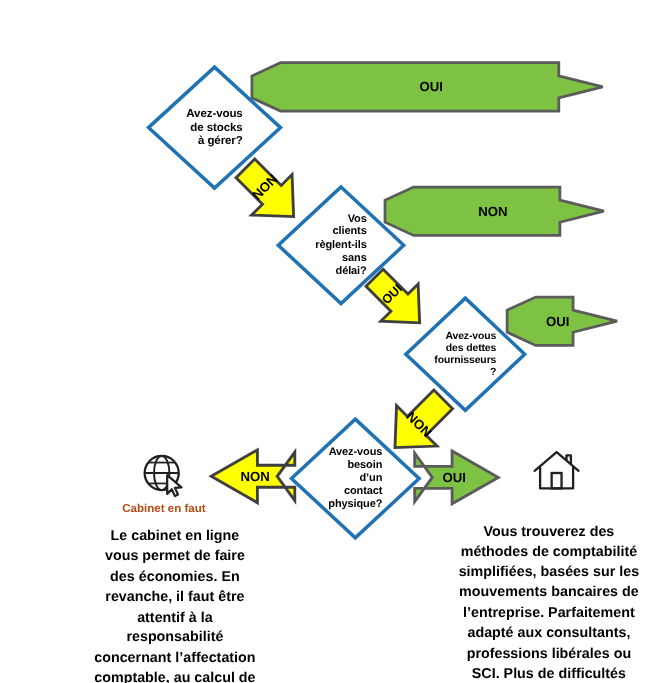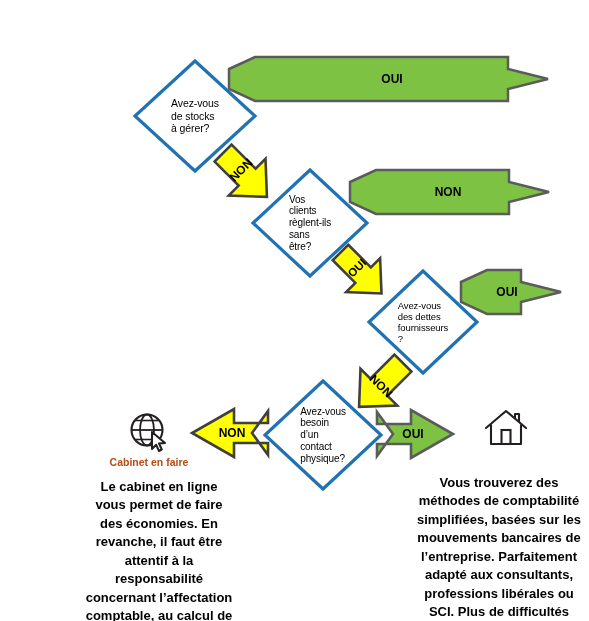--- a/index.html
+++ b/index.html
@@ -27,23 +27,23 @@
   }
   .diamond svg {
     position: absolute;
     left: 0;
     top: 0;
     overflow: visible;
   }
   .diamond .dlabel {
     position: relative;
     z-index: 2;
-    text-align: left;
+    text-align: right;
     color: #000000;
-    font-weight: normal;
+    font-weight: bold;
     line-height: 1.18;
     white-space: pre-line;
     letter-spacing: -0.1px;
   }
   
   .arrow {
     position: absolute;
   }
   .arrow svg {
     position: absolute;
@@ -128,21 +128,21 @@
   </div>
 
   <div class="diamond" style="left:210px; top:167px; width:120px; height:112px;">
     <svg width="120" height="112" viewBox="0 0 120 112">
       <polygon points="60,3 117,56 60,109 3,56" fill="#ffffff" stroke="#2072B3" stroke-width="3.2"></polygon>
     </svg>
     <span class="dlabel" style="font-size:10px;">Vos
 clients
 règlent-ils
 sans
-être?</span>
+délai?</span>
   </div>
 
   <div class="arrow" style="left:288px; top:240px; width:66px; height:66px;">
     <svg width="66" height="66" viewBox="0 0 66 66">
       <g transform="rotate(45 33 33)">
         <polygon points="4,22 36,22 36,9 62,33 36,57 36,44 4,44" fill="#FFFF00" stroke="#3F3F3F" stroke-width="2.6" stroke-linejoin="miter"></polygon>
       </g>
     </svg>
     <span class="alabel rot" style="font-size:11.5px; left:29px; top:28px;">OUI</span>
   </div>
@@ -201,21 +201,21 @@
   <div class="icon-box" style="left:87px; top:410px; width:44px; height:44px;">
     <svg width="44" height="44" viewBox="0 0 44 44">
       <circle cx="20" cy="20" r="15.5" fill="none" stroke="#231F20" stroke-width="2.1"></circle>
       <ellipse cx="20" cy="20" rx="7" ry="15.5" fill="none" stroke="#231F20" stroke-width="1.8"></ellipse>
       <line x1="4.5" y1="20" x2="35.5" y2="20" stroke="#231F20" stroke-width="1.8"></line>
       <line x1="8" y1="10.5" x2="32" y2="10.5" stroke="#231F20" stroke-width="1.6"></line>
       <line x1="8" y1="29.5" x2="32" y2="29.5" stroke="#231F20" stroke-width="1.6"></line>
       <polygon points="25,22 25,39 29.2,34.8 32,41 34.8,39.5 32,33.5 38,33" fill="#ffffff" stroke="#231F20" stroke-width="2" stroke-linejoin="round"></polygon>
     </svg>
   </div>
-  <div class="caption" style="left:50px; top:456px; width:118px;">Cabinet en faire</div>
+  <div class="caption" style="left:50px; top:456px; width:118px;">Cabinet en faut</div>
   <div class="para" style="left:44px; top:478px; width:150px;">Le cabinet en ligne vous permet de faire des économies. En revanche, il faut être attentif à la responsabilité concernant l’affectation comptable, au calcul de la TVA et à la façon dont les documents sont conservés.</div>
 
   <div class="icon-box" style="left:443px; top:406px; width:46px; height:44px;">
     <svg width="46" height="44" viewBox="0 0 46 44">
       <polyline points="3,22 23,5 43,22" fill="none" stroke="#231F20" stroke-width="2.1" stroke-linejoin="round" stroke-linecap="round"></polyline>
       <polyline points="8,18.5 8,38 38,38 38,18.5" fill="none" stroke="#231F20" stroke-width="2.1" stroke-linejoin="round"></polyline>
       <rect x="18.5" y="24" width="9" height="14" fill="none" stroke="#231F20" stroke-width="2.1"></rect>
       <polyline points="32,12.5 32,8 36,8 36,16" fill="none" stroke="#231F20" stroke-width="2.1" stroke-linejoin="round"></polyline>
     </svg>
   </div>

